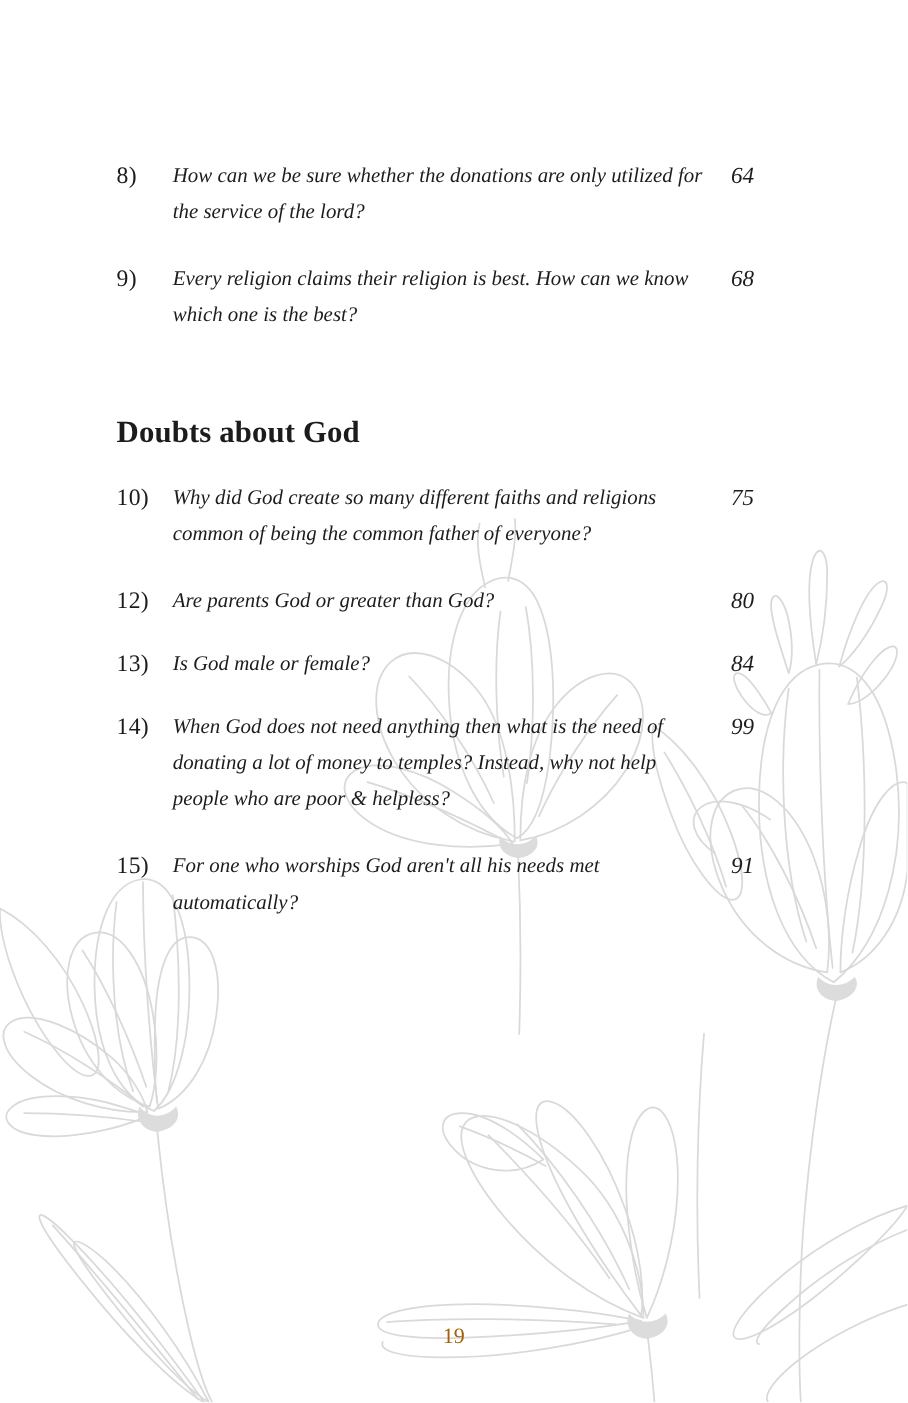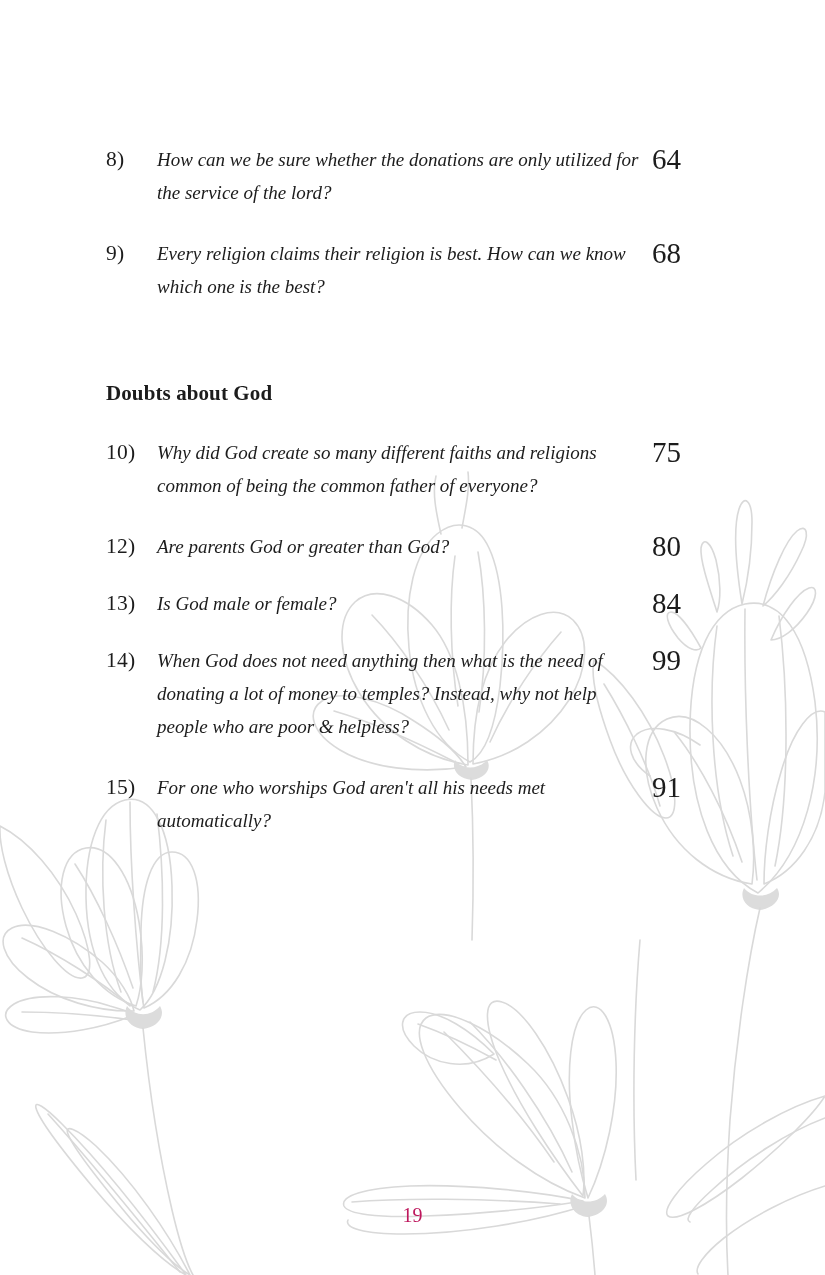--- a/index.html
+++ b/index.html
@@ -63,43 +63,44 @@
     flex: 1 1 auto;
     font-size: 19px;
     line-height: 33px;
     max-width: 487px;
     padding-right: 8px;
     font-style: italic;
   }
 
   .entry-page {
     flex: 0 0 46px;
-    text-align: left;
-    font-size: 29px;
-    line-height: 33px;
+    text-align: center;
+    font-size: 21px;
+    line-height: 33px;
+    font-style: italic;
   }
 
   .section-heading {
-    font-size: 21px;
+    font-size: 28px;
     font-weight: bold;
     line-height: 33px;
     letter-spacing: 0.1px;
     margin: 0 0 26px 0;
     padding-top: 46px;
   }
 
   .folio {
     position: absolute;
     left: 0;
     right: 0;
     top: 1203px;
     text-align: center;
     font-size: 20px;
     line-height: 24px;
-    color: #be185d;
+    color: #a16207;
   }
 </style>
 </head>
 <body>
 
 <div id="page">
 
   <div id="watermark">
     <svg width="825" height="1275" viewBox="0 0 825 1275" xmlns="http://www.w3.org/2000/svg" fill="none" stroke="#d9d9d9" stroke-width="1.6" stroke-linecap="round" stroke-linejoin="round">
 

